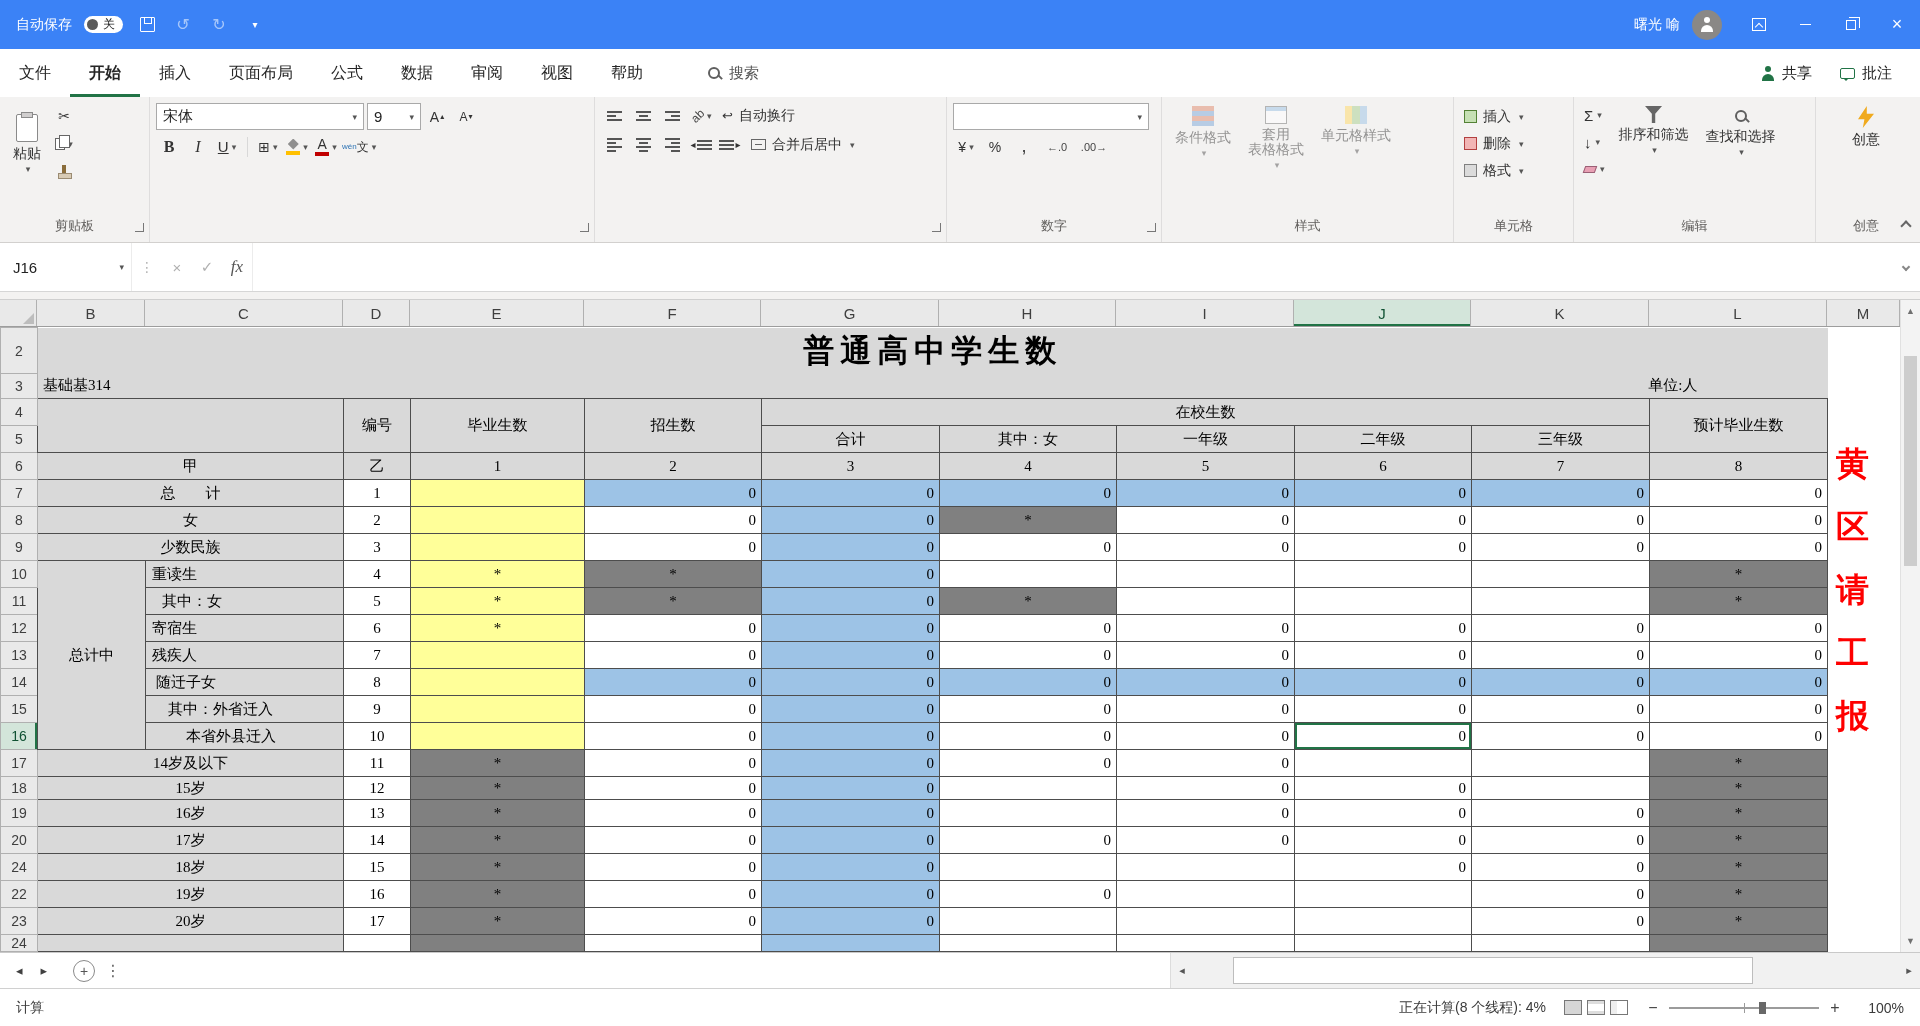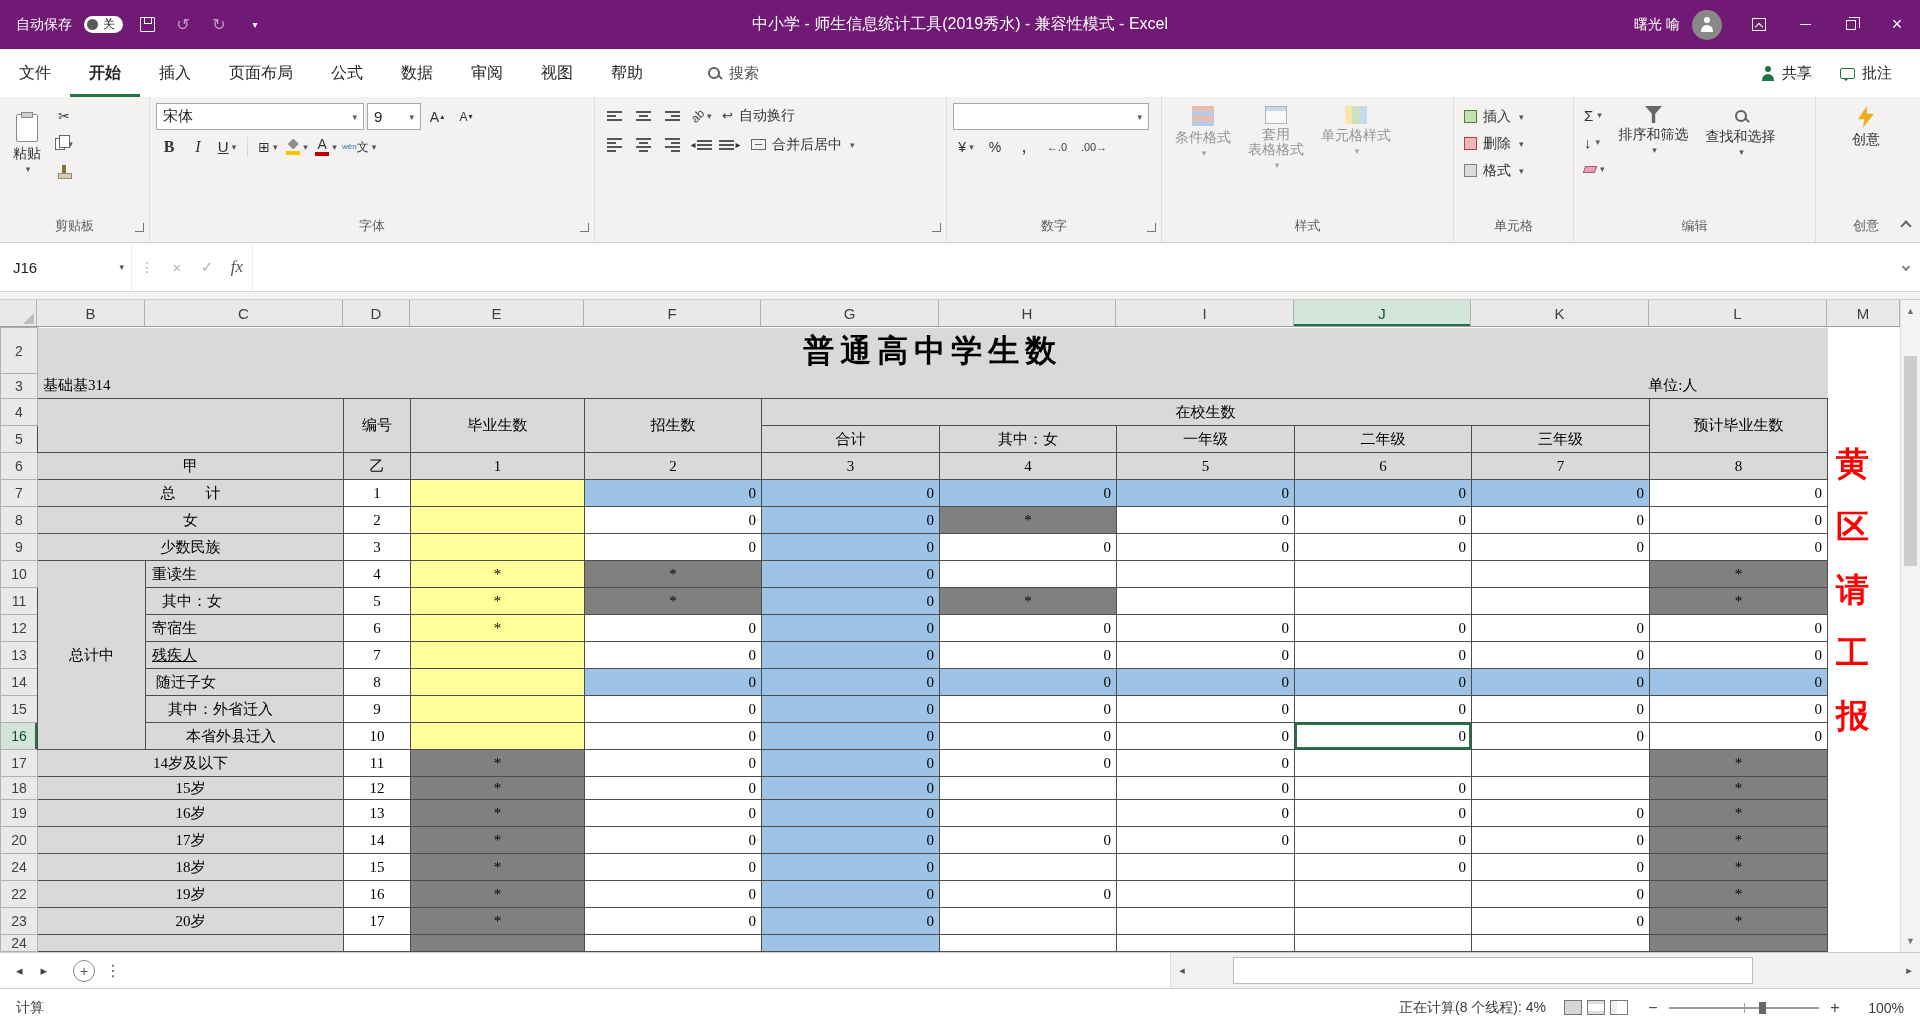--- a/index.html
+++ b/index.html
@@ -1,21 +1,21 @@
 <!DOCTYPE html>
 <html><head>
 <meta charset="utf-8">
 <style>
   *{box-sizing:border-box;margin:0;padding:0}
   html,body{margin:0;background:#000}
   body{font-family:"Liberation Sans","DejaVu Sans",sans-serif}
   #app{position:relative;width:1920px;height:1026px;background:#fff;overflow:hidden}
 
   
-  .titlebar{height:49px;background:#701a75;display:flex;align-items:center;color:#fff;position:relative}
+  .titlebar{height:49px;background:#3b82f6;display:flex;align-items:center;color:#fff;position:relative}
   .qat{display:flex;align-items:center;gap:12px;padding-left:16px;z-index:2}
   .qat-label{font-size:14px}
   .toggle{display:flex;align-items:center;gap:5px;background:#fff;border-radius:9px;height:17px;padding:0 8px 0 3px;color:#242424;font-size:12px}
   .knob{width:11px;height:11px;border-radius:50%;background:#5a5a5a}
   .qbtn{display:flex;align-items:center;justify-content:center;width:24px;height:28px;font-size:16px}
   .qbtn.dimq{opacity:.55}
   .floppy{width:15px;height:15px;border:1.5px solid #fff;border-radius:1px;position:relative;display:inline-block}
   .floppy::before{content:"";position:absolute;top:0;left:3px;width:6px;height:5px;border:1px solid #fff;border-top:none}
   .dd-white{font-size:10px;color:#fff}
   .tb-title{position:absolute;left:0;right:0;text-align:center;font-size:16px;pointer-events:none}
@@ -202,21 +202,20 @@
       <div class="qbtn dimq">
           <span>↺</span>
         </div>
       <div class="qbtn dimq">
           <span>↻</span>
         </div>
       <div class="qbtn">
           <span class="dd-white">▾</span>
         </div>
     </div>
-    <div class="tb-title">中小学 - 师生信息统计工具(2019秀水) -  兼容性模式 -  Excel</div>
     <div class="tb-right">
       <span class="tb-user">曙光 喻</span>
       <div class="avatar">
           <span class="person"></span>
         </div>
       <div class="winbtn">
           <span class="ropt"></span>
         </div>
       <div class="winbtn">
           <span class="min-ic"></span>
@@ -334,21 +333,20 @@
             <span class="dd">▾</span>
           </div>
         <div class="smallbtn">
             <span class="wen">
               <span class="wtop">wén</span>
               <span class="wbot">文</span>
             </span>
             <span class="dd">▾</span>
           </div>
       </div>
-      <div class="glabel">字体</div>
       <div class="launcher"></div>
     </div>
 
     <div class="rgroup" style="width:352px">
       <div class="rrow">
         <div class="smallbtn">
             <span class="bars h-left">
               <i></i>
               <i></i>
               <i></i>
@@ -728,21 +726,21 @@
                 <td class="cb num">0</td>
                 <td class="cw num">0</td>
                 <td class="cw num">0</td>
                 <td class="cw num">0</td>
                 <td class="cw num">0</td>
                 <td class="cw num">0</td>
                 <td class="outside"></td>
               </tr>
               <tr style="height: 27px;">
                 <th class="rowhdr">13</th>
-                <td class="hdr lbl-left" style="padding-left: 6px; text-decoration: underline;">残疾人</td>
+                <td class="hdr lbl-left" style="padding-left: 6px;">残疾人</td>
                 <td class="codecell">7</td>
                 <td class="cy"></td>
                 <td class="cw num">0</td>
                 <td class="cb num">0</td>
                 <td class="cw num">0</td>
                 <td class="cw num">0</td>
                 <td class="cw num">0</td>
                 <td class="cw num">0</td>
                 <td class="cw num">0</td>
                 <td class="outside"></td>

